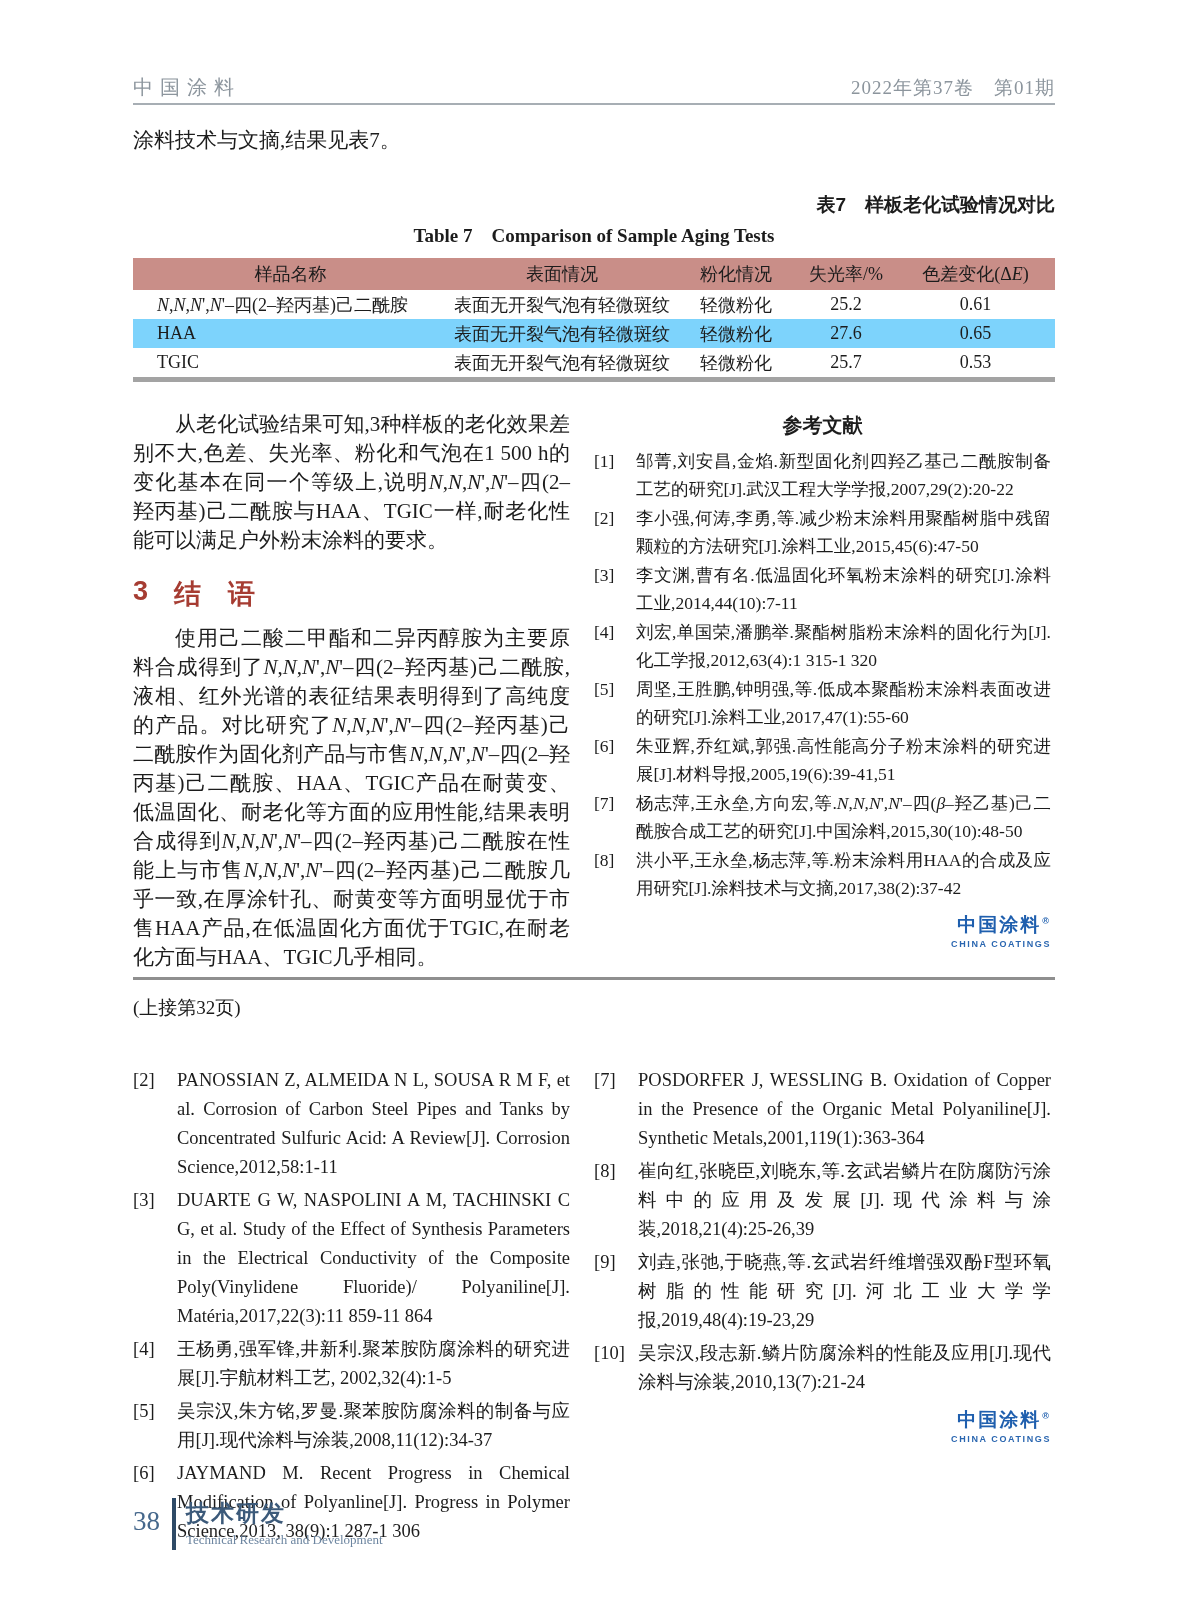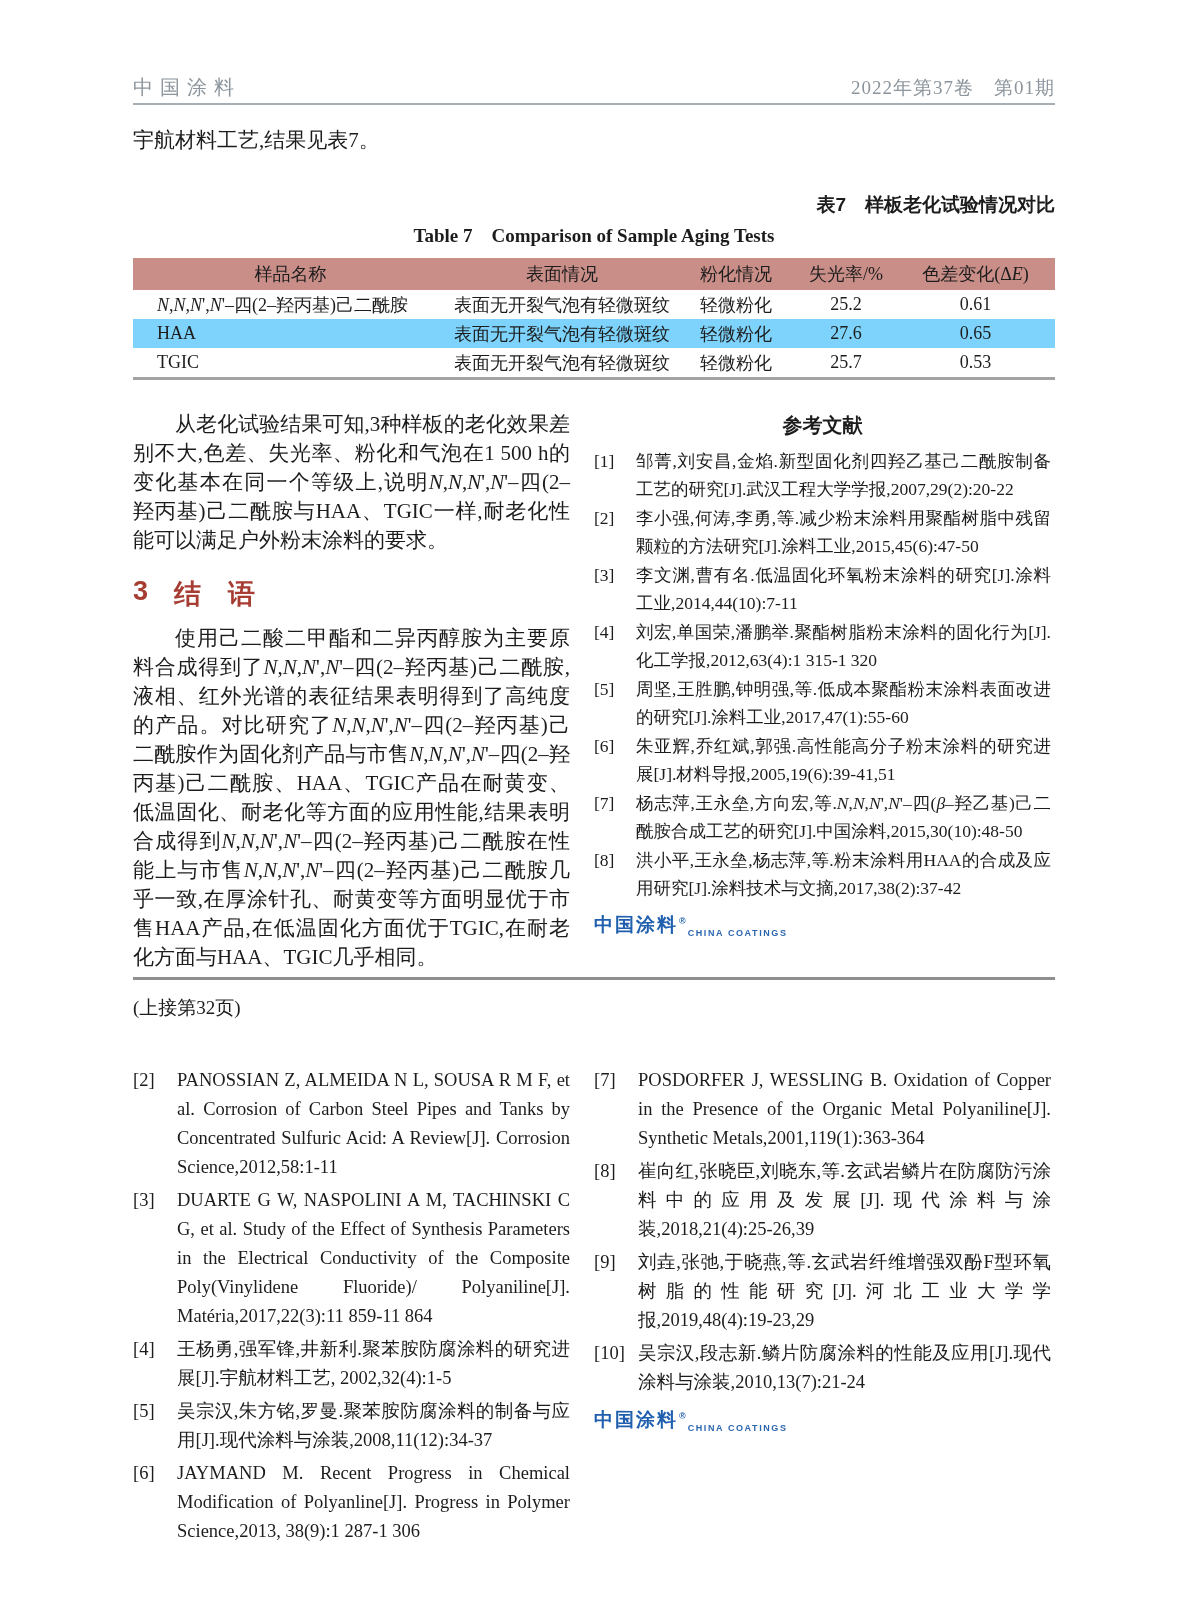--- a/index.html
+++ b/index.html
@@ -14,21 +14,21 @@
   .hdr-rule{position:absolute;top:103px;left:133px;width:922px;height:2px;background:#a7aeb4;}
 
   .intro{position:absolute;top:126px;left:133px;width:922px;font-size:21px;margin:0;}
 
   
   .table-block{position:absolute;top:192px;left:133px;width:922px;}
   .tbl-title-cn{text-align:right;font-weight:bold;font-size:19px;
                 font-family:"Liberation Sans","DejaVu Sans",sans-serif;}
   .tbl-title-en{text-align:center;font-weight:bold;font-size:19px;margin-top:5px;}
   .t7{width:100%;border-collapse:collapse;margin-top:9px;font-size:18px;
-      border-bottom:3px solid #a3a3a3;}
+      border-bottom:5px solid #a3a3a3;}
   .t7 th{background:#c98e88;font-weight:normal;height:30px;text-align:center;}
   .t7 td{height:27px;text-align:center;}
   .t7 tr.alt td{background:#7dd3fc;}
   .t7 td.c1{text-align:left;padding-left:24px;}
 
   
   .cols{position:absolute;left:133px;width:922px;display:flex;gap:24px;}
   .upper{top:410px;}
   .lower{top:1066px;}
   .col-l{width:437px;}
@@ -38,21 +38,21 @@
   .sec-heading{margin:21px 0 12px 0;color:#a63c32;font-size:27px;font-weight:bold;
                font-family:"Liberation Sans","DejaVu Sans",sans-serif;display:flex;gap:26px;}
 
   .refs-heading{text-align:center;font-weight:bold;font-size:20px;margin:2px 0 9px 0;
                 font-family:"Liberation Sans","DejaVu Sans",sans-serif;}
   .ref{position:relative;padding-left:42px;font-size:17.5px;line-height:27.5px;
        text-align:justify;margin-bottom:2px;}
   .ref .ref-num{position:absolute;left:0;top:0;}
   .ref-lg{font-size:18.5px;line-height:29px;padding-left:44px;margin-bottom:4px;}
 
-  .logo{display:flex;flex-direction:row;align-items:flex-end;margin-top:10px;
+  .logo{display:flex;flex-direction:column;align-items:flex-end;margin-top:10px;
         color:#1f5fae;user-select:none;}
   .logo-cn{font-weight:bold;font-size:19px;letter-spacing:2px;
            font-family:"Liberation Sans","DejaVu Sans",sans-serif;}
   .logo-mark{font-size:9px;vertical-align:super;margin-left:1px;}
   .logo-en{font-size:9px;font-weight:bold;letter-spacing:1.6px;color:#2a66b0;
            font-family:"Liberation Sans","DejaVu Sans",sans-serif;margin-top:1px;}
 
   .divider{position:absolute;top:977px;left:133px;width:922px;height:3px;background:#8f8f8f;}
   .cont-label{position:absolute;top:995px;left:133px;font-size:19px;}
 
@@ -69,21 +69,21 @@
 <body>
 
 <div class="page">
 
   <div class="hdr">
     <span class="journal-name">中国涂料</span>
     <span class="issue-info">2022年第37卷　第01期</span>
   </div>
   <div class="hdr-rule"></div>
 
-  <p class="intro">宇航材料工艺,结果见表7。</p>
+  <p class="intro">涂料技术与文摘,结果见表7。</p>
 
   <div class="table-block">
     <div class="tbl-title-cn">表7　样板老化试验情况对比</div>
     <div class="tbl-title-en">Table 7　Comparison of Sample Aging Tests</div>
     <table class="t7">
       <colgroup>
         <col style="width:315px">
           <col style="width:228px">
           <col style="width:120px">
         <col style="width:100px">
@@ -166,14 +166,22 @@
       <div class="ref ref-lg"><span class="ref-num">[8]</span><span>崔向红,张晓臣,刘晓东,等.玄武岩鳞片在防腐防污涂料中的应用及发展[J].现代涂料与涂装,2018,21(4):25-26,39</span></div>
       <div class="ref ref-lg"><span class="ref-num">[9]</span><span>刘垚,张弛,于晓燕,等.玄武岩纤维增强双酚F型环氧树脂的性能研究[J].河北工业大学学报,2019,48(4):19-23,29</span></div>
       <div class="ref ref-lg"><span class="ref-num">[10]</span><span>吴宗汉,段志新.鳞片防腐涂料的性能及应用[J].现代涂料与涂装,2010,13(7):21-24</span></div>
       <div class="logo">
         <span class="logo-cn"><span>中国涂料</span><span class="logo-mark">®</span></span>
         <span class="logo-en">CHINA COATINGS</span>
       </div>
     </div>
   </div>
 
+  <div class="footer">
+    <span class="pg-num">38</span>
+    <span class="footer-bar"></span>
+    <div class="footer-sec">
+      <div class="sec-cn">技术研发</div>
+      <div class="sec-en">Technical Research and Development</div>
+    </div>
+  </div>
 
 </div>
 
 </body></html>

